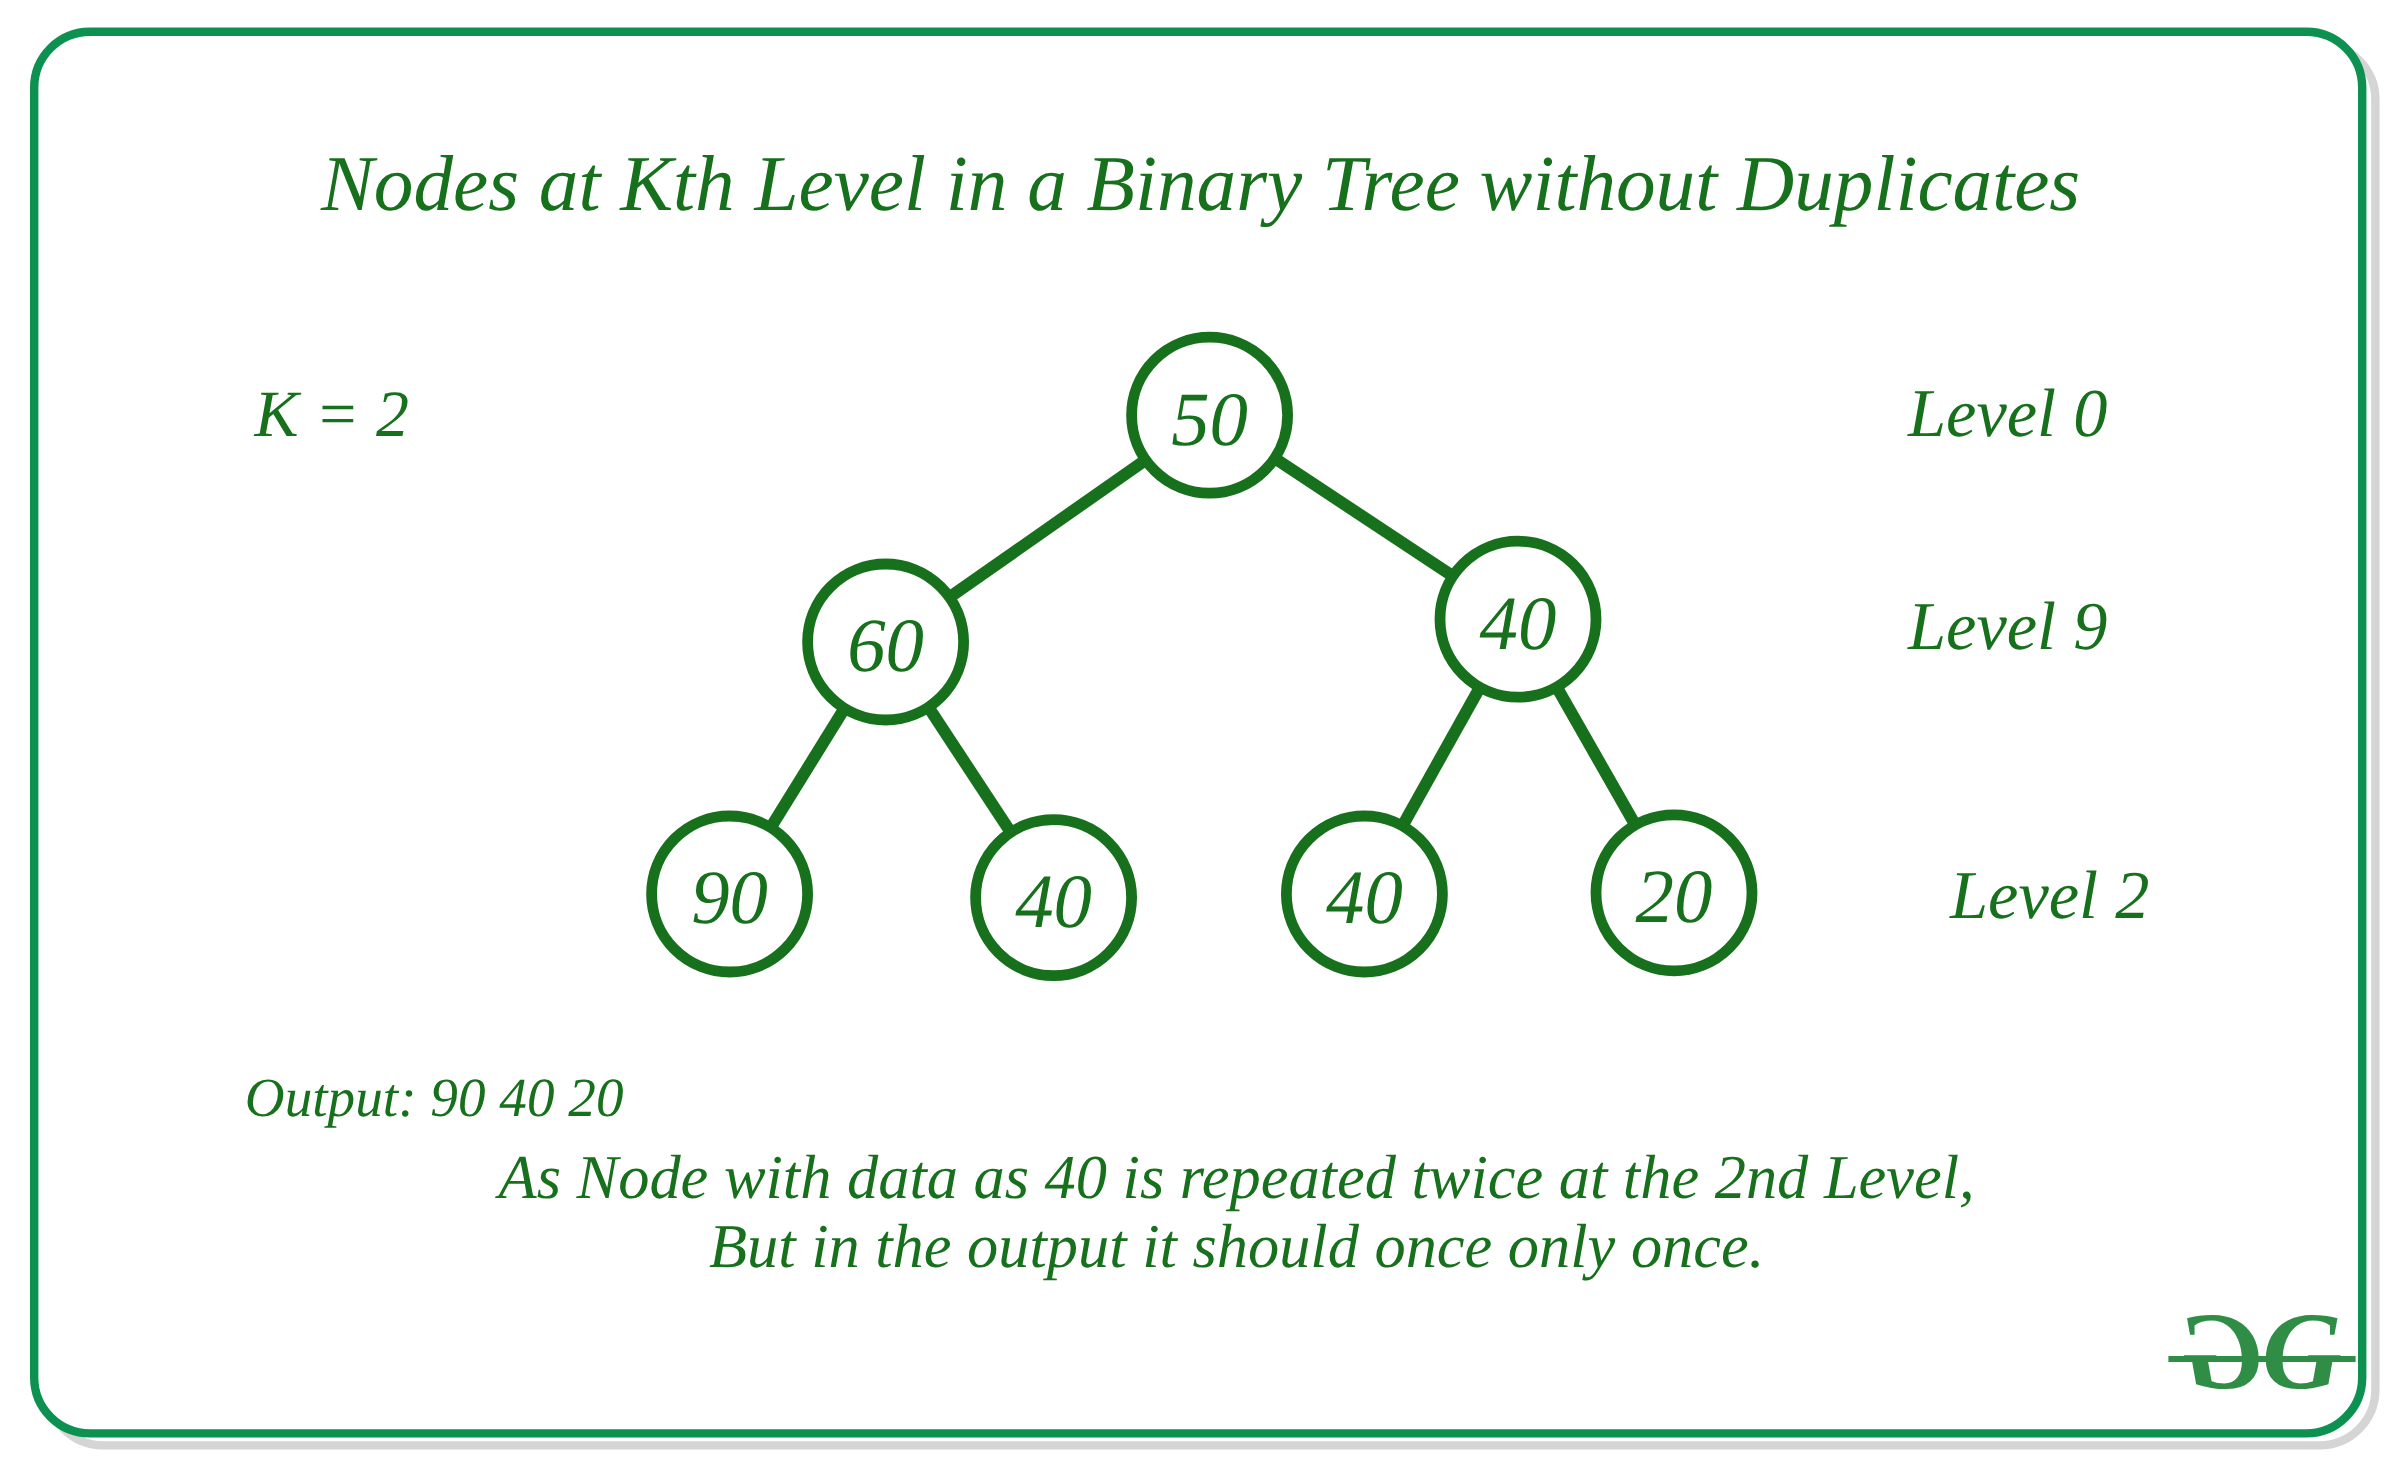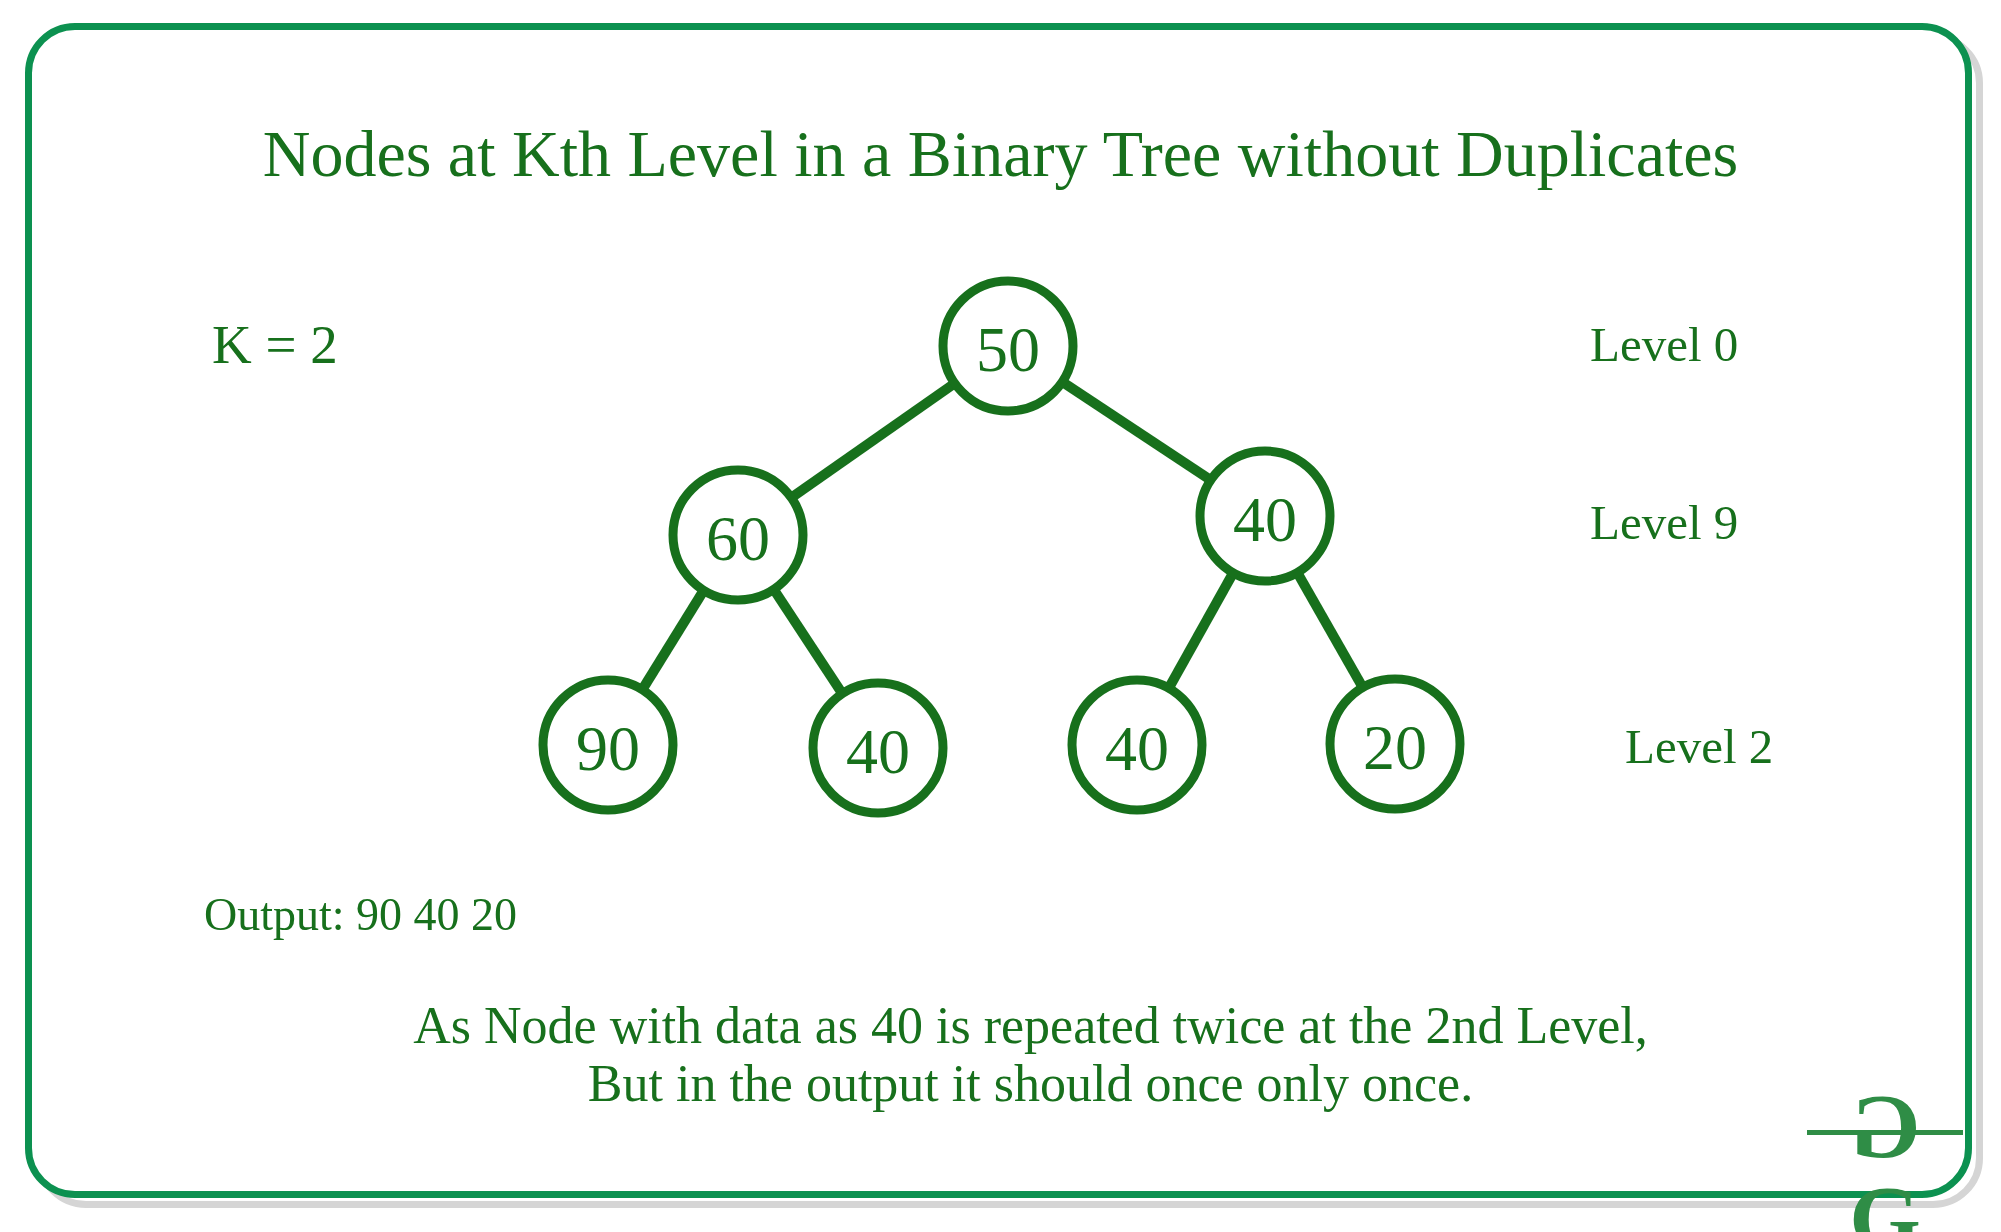--- a/index.html
+++ b/index.html
@@ -21,48 +21,48 @@
   .card-shadow{
     position:absolute;left:36px;top:33px;width:1947px;height:1175px;
     border:7px solid var(--gray);border-radius:50px;box-sizing:border-box;
     z-index:1;background:transparent;
   }
   .card{
     position:absolute;left:25px;top:23px;width:1947px;height:1175px;
     border:7px solid var(--accent);border-radius:50px;box-sizing:border-box;
     z-index:2;background:var(--bg);
   }
-  .content{position:absolute;inset:0;z-index:3;}
+  .content{position:absolute;inset:0;z-index:3;font-style:italic;}
   .title{
     position:absolute;left:0;top:112px;width:2001px;
     text-align:center;font-size:66px;line-height:1.28;
     color:var(--ink);white-space:nowrap;
   }
   .k-label{
     position:absolute;left:212px;top:314px;
     font-size:55px;line-height:62px;white-space:nowrap;
   }
   .level-label{
     position:absolute;left:1590px;
-    font-size:49px;line-height:68px;white-space:nowrap;
+    font-size:57px;line-height:68px;white-space:nowrap;
     color:var(--ink);
     text-align:center;
   }
   #tree-svg{position:absolute;left:0;top:0;width:2001px;height:1232px;}
   #tree-svg text{
     font-family:"Liberation Serif", serif;
     font-size:64px;
     fill:var(--ink);
   }
   .output-label{
     position:absolute;left:204px;top:884px;
     font-size:46px;line-height:62px;white-space:nowrap;
   }
   .note{
-    position:absolute;left:60px;top:997px;width:1941px;
+    position:absolute;left:60px;top:953px;width:1941px;
     text-align:center;font-size:52px;line-height:58px;
   }
   .logo{
     position:absolute;left:1815px;top:1080px;width:140px;
     text-align:center;color:var(--logo);
     font-size:92px;line-height:1;font-weight:bold;
   }
   .logo .g{display:inline-block;}
   .logo .g.flip{transform:scaleX(-1);}
   .logo .strike{

